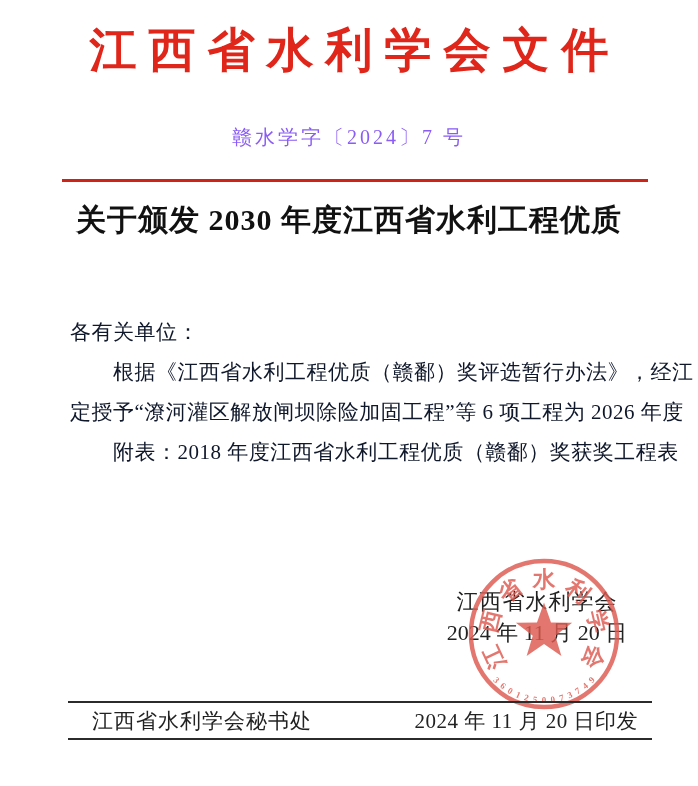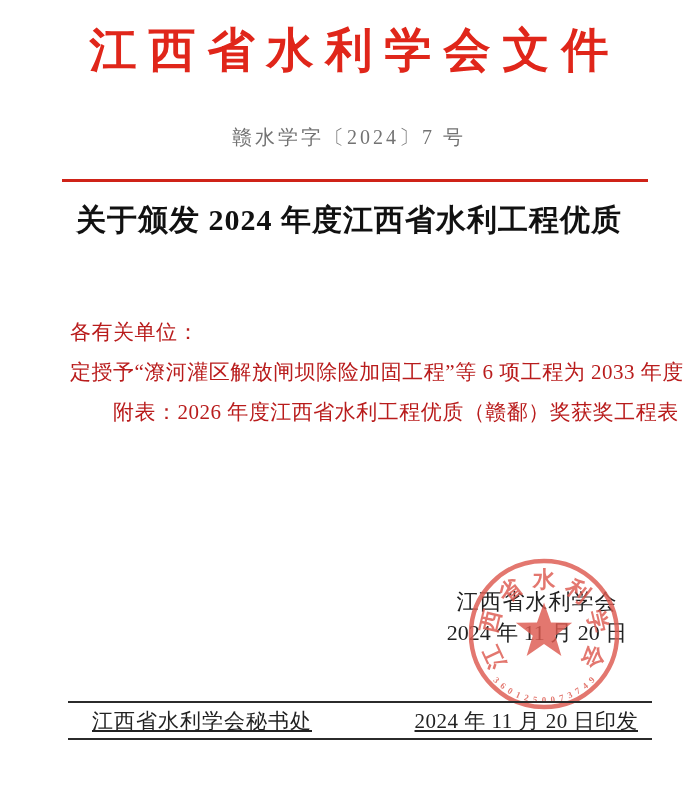--- a/index.html
+++ b/index.html
@@ -8,34 +8,34 @@
   .page { position:relative; width:698px; height:786px; background:#ffffff; overflow:hidden; }
 
   .org-title {
     position:absolute; top:18px; left:0; width:100%;
     text-align:center; color:#e0261a;
     font-size:47px; font-weight:900; line-height:64px;
     letter-spacing:12px; text-indent:12px; white-space:nowrap;
   }
   .doc-number {
     position:absolute; top:124px; left:0; width:100%;
-    text-align:center; font-size:20px; letter-spacing:3px; color:#737373;
+    text-align:center; font-size:20px; letter-spacing:3px; color:#8b5cf6;
   }
   .red-rule {
     position:absolute; top:179px; left:62px; width:586px; height:3px;
     background:#cf2318;
   }
   .notice-title {
     position:absolute; top:200px; left:40px; width:618px;
     text-align:center; font-size:30px; font-weight:bold;
     line-height:40px; color:#111; letter-spacing:1px;
   }
   .body-block {
     position:absolute; top:312px; left:70px; width:582px;
-    font-size:21px; line-height:40px; color:#b91c1c; letter-spacing:0.5px;
+    font-size:21px; line-height:40px; color:#0f172a; letter-spacing:0.5px;
   }
   .body-line { white-space:nowrap; overflow:visible; }
 
   .signature {
     position:absolute; top:588px; right:56px; width:210px;
     text-align:center; font-size:22px; color:#222;
   }
   .signature-org { line-height:28px; letter-spacing:1px; }
   .signature-date { margin-top:4px; line-height:26px; }
 
@@ -44,44 +44,45 @@
     opacity:0.82; pointer-events:none;
   }
   .seal svg { width:100%; height:100%; }
 
   .footer {
     position:absolute; top:701px; left:68px; width:584px;
     border-top:2px solid #2b2b2b; border-bottom:2px solid #2b2b2b;
     height:39px;
     display:flex; align-items:center; justify-content:space-between;
     padding:0 14px 0 24px;
-    font-size:21px; color:#222;text-decoration:underline;
+    font-size:21px; color:#222;
   }
   .footer-issuer { letter-spacing:1px; }
   .footer-date { letter-spacing:0.5px;margin-left:40px; }
 </style>
 </head>
 <body>
 
 <div class="page">
 
   <div class="org-title">江西省水利学会文件</div>
 
   <div class="doc-number">赣水学字〔2024〕7 号</div>
 
   <div class="red-rule"></div>
 
   <div class="notice-title">
-    <div>关于颁发 2024 年度江西省水利工程优质</div>
+    <div>关于颁发 2030 年度江西省水利工程优质</div>
   </div>
 
   <div class="body-block">
     <div class="body-line">各有关单位：</div>
-    <div class="body-line">定授予“潦河灌区解放闸坝除险加固工程”等 6 项工程为 2033 年度</div>
-    <div class="body-line">　　附表：2026 年度江西省水利工程优质（赣鄱）奖获奖工程表</div>
+    <div class="body-line">　　根据《江西省水利工程优质（赣鄱）奖评选暂行办法》，经江</div>
+    <div class="body-line">定授予“潦河灌区解放闸坝除险加固工程”等 6 项工程为 2026 年度</div>
+    <div class="body-line">　　附表：2018 年度江西省水利工程优质（赣鄱）奖获奖工程表</div>
   </div>
 
   <div class="signature">
     <div class="signature-org">江西省水利学会</div>
     <div class="signature-date">2024 年 11 月 20 日</div>
   </div>
 
   <div class="seal">
     <svg viewBox="0 0 160 160" xmlns="http://www.w3.org/2000/svg">
       <circle cx="80" cy="80" r="74" fill="none" stroke-width="4.5" stroke="#dd5a50"></circle>

